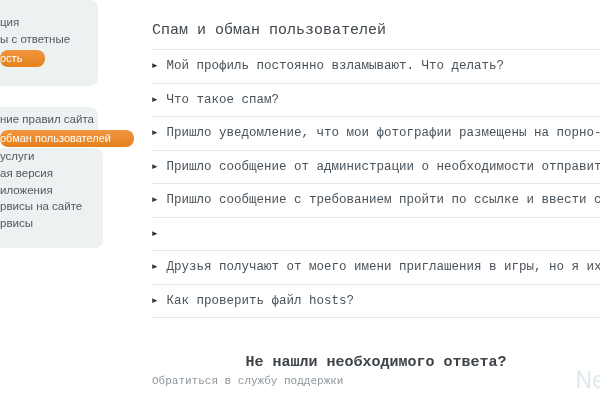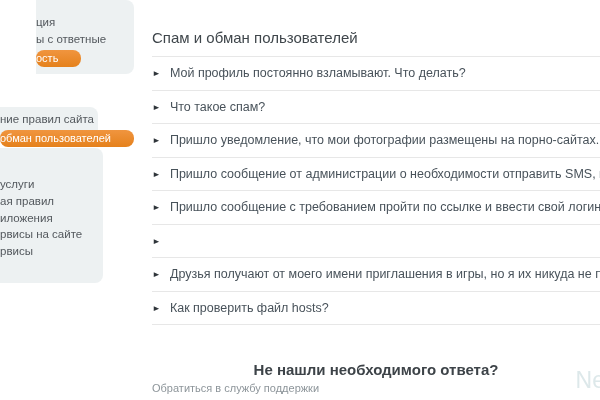--- a/index.html
+++ b/index.html
@@ -3,33 +3,33 @@
 <meta charset="utf-8">
 <style>
   * { margin:0; padding:0; box-sizing:border-box; }
   html,body { width:600px; height:400px; overflow:hidden; background:#ffffff;
     font-family:"Liberation Sans","DejaVu Sans",sans-serif; }
   .viewport { position:relative; width:600px; height:400px; overflow:hidden; background:#fff; }
 
   
   .sidebar { position:absolute; left:0; top:0; width:112px; }
   .panel { position:absolute; left:0; background:#edf1f2; border-radius:0 8px 8px 0; }
-  .panel-1 { top:0;    height:74px;  width:98px;  padding-top:14px;margin-left:36px; }
+  .panel-1 { top:0;    height:86px;  width:98px;  padding-top:14px; }
   .panel-2 { top:107px; height:33px;  width:98px;  padding-top:4px;  }
-  .panel-3 { top:148px;height:135px; width:103px; padding-top:28px; }
+  .panel-3 { top:148px;height:100px; width:103px; }
   .side-item { display:block; height:17px; line-height:17px; font-size:11.5px;
     color:#53585d; white-space:nowrap; cursor:pointer; }
   .panel-3 .side-item { height:16.8px; line-height:16.8px; }
   .side-item.badge-row { height:20px; line-height:20px; }
   .badge { display:inline-block; vertical-align:middle;
     background:linear-gradient(180deg,#f0953f,#e5811c); color:#ffffff;
     border-radius:8px; padding:2px 23px 3px 0; line-height:12px; font-size:11px; }
 
   
-  .main { position:absolute; left:152px; top:12px; right:0; }
+  .main { position:absolute; left:152px; top:5px; right:0;font-family:Liberation Mono, monospace; }
   .main-title { height:45px; padding-top:6px; display:flex; align-items:center;
     border-bottom:1px solid #e7e7e7; font-size:15px; color:#3f464b; }
   .q-row { height:33.5px; display:flex; align-items:center;
     border-bottom:1px solid #e7e7e7; font-size:12.5px; color:#48525a;
     white-space:nowrap; overflow:hidden; cursor:pointer; }
   .q-bullet { flex:0 0 auto; font-size:9px; color:#2f353a; margin-right:9px;
     transform:scaleY(0.9); }
   .footer { padding-top:36px; }
   .footer-heading { font-size:15px; font-weight:bold; color:#3d4348;text-align:center; }
   .support-link { display:inline-block; margin-top:4px; font-size:11px;
@@ -51,21 +51,21 @@
       <span class="side-item badge-row"><span class="badge">ость</span></span>
     </div>
 
     <div class="panel panel-2">
       <span class="side-item">ние правил сайта</span>
       <span class="side-item badge-row"><span class="badge">обман пользователей</span></span>
     </div>
 
     <div class="panel panel-3">
       <span class="side-item">услуги</span>
-      <span class="side-item">ая правил</span>
+      <span class="side-item">ая версия</span>
       <span class="side-item">иложения</span>
       <span class="side-item">рвисы на сайте</span>
       <span class="side-item">рвисы</span>
     </div>
 
   </div>
 
   <div class="main">
 
     <div class="main-title">Спам и обман пользователей</div>

